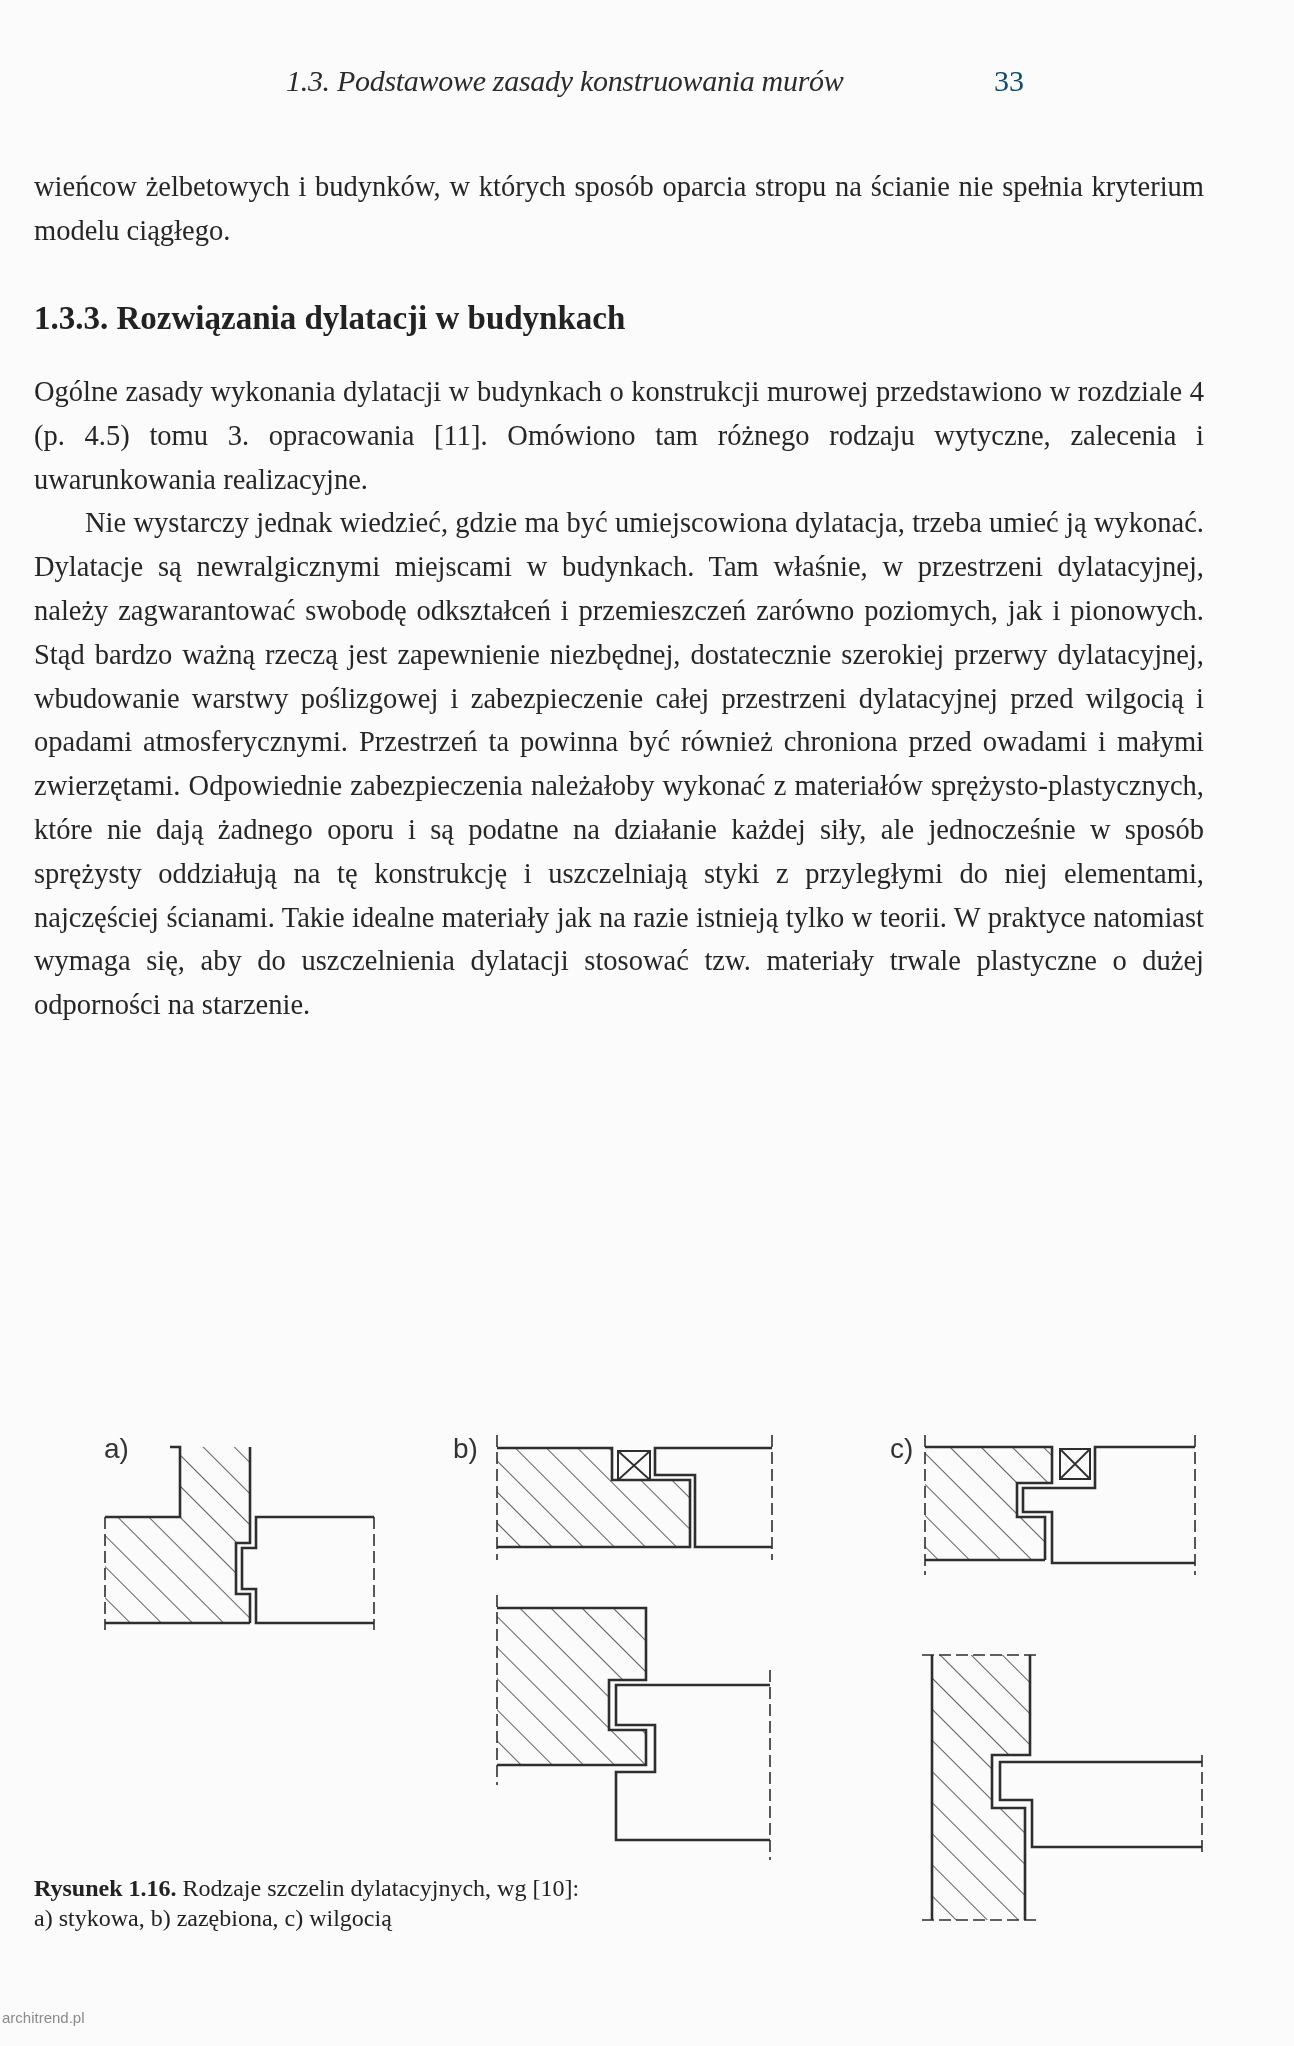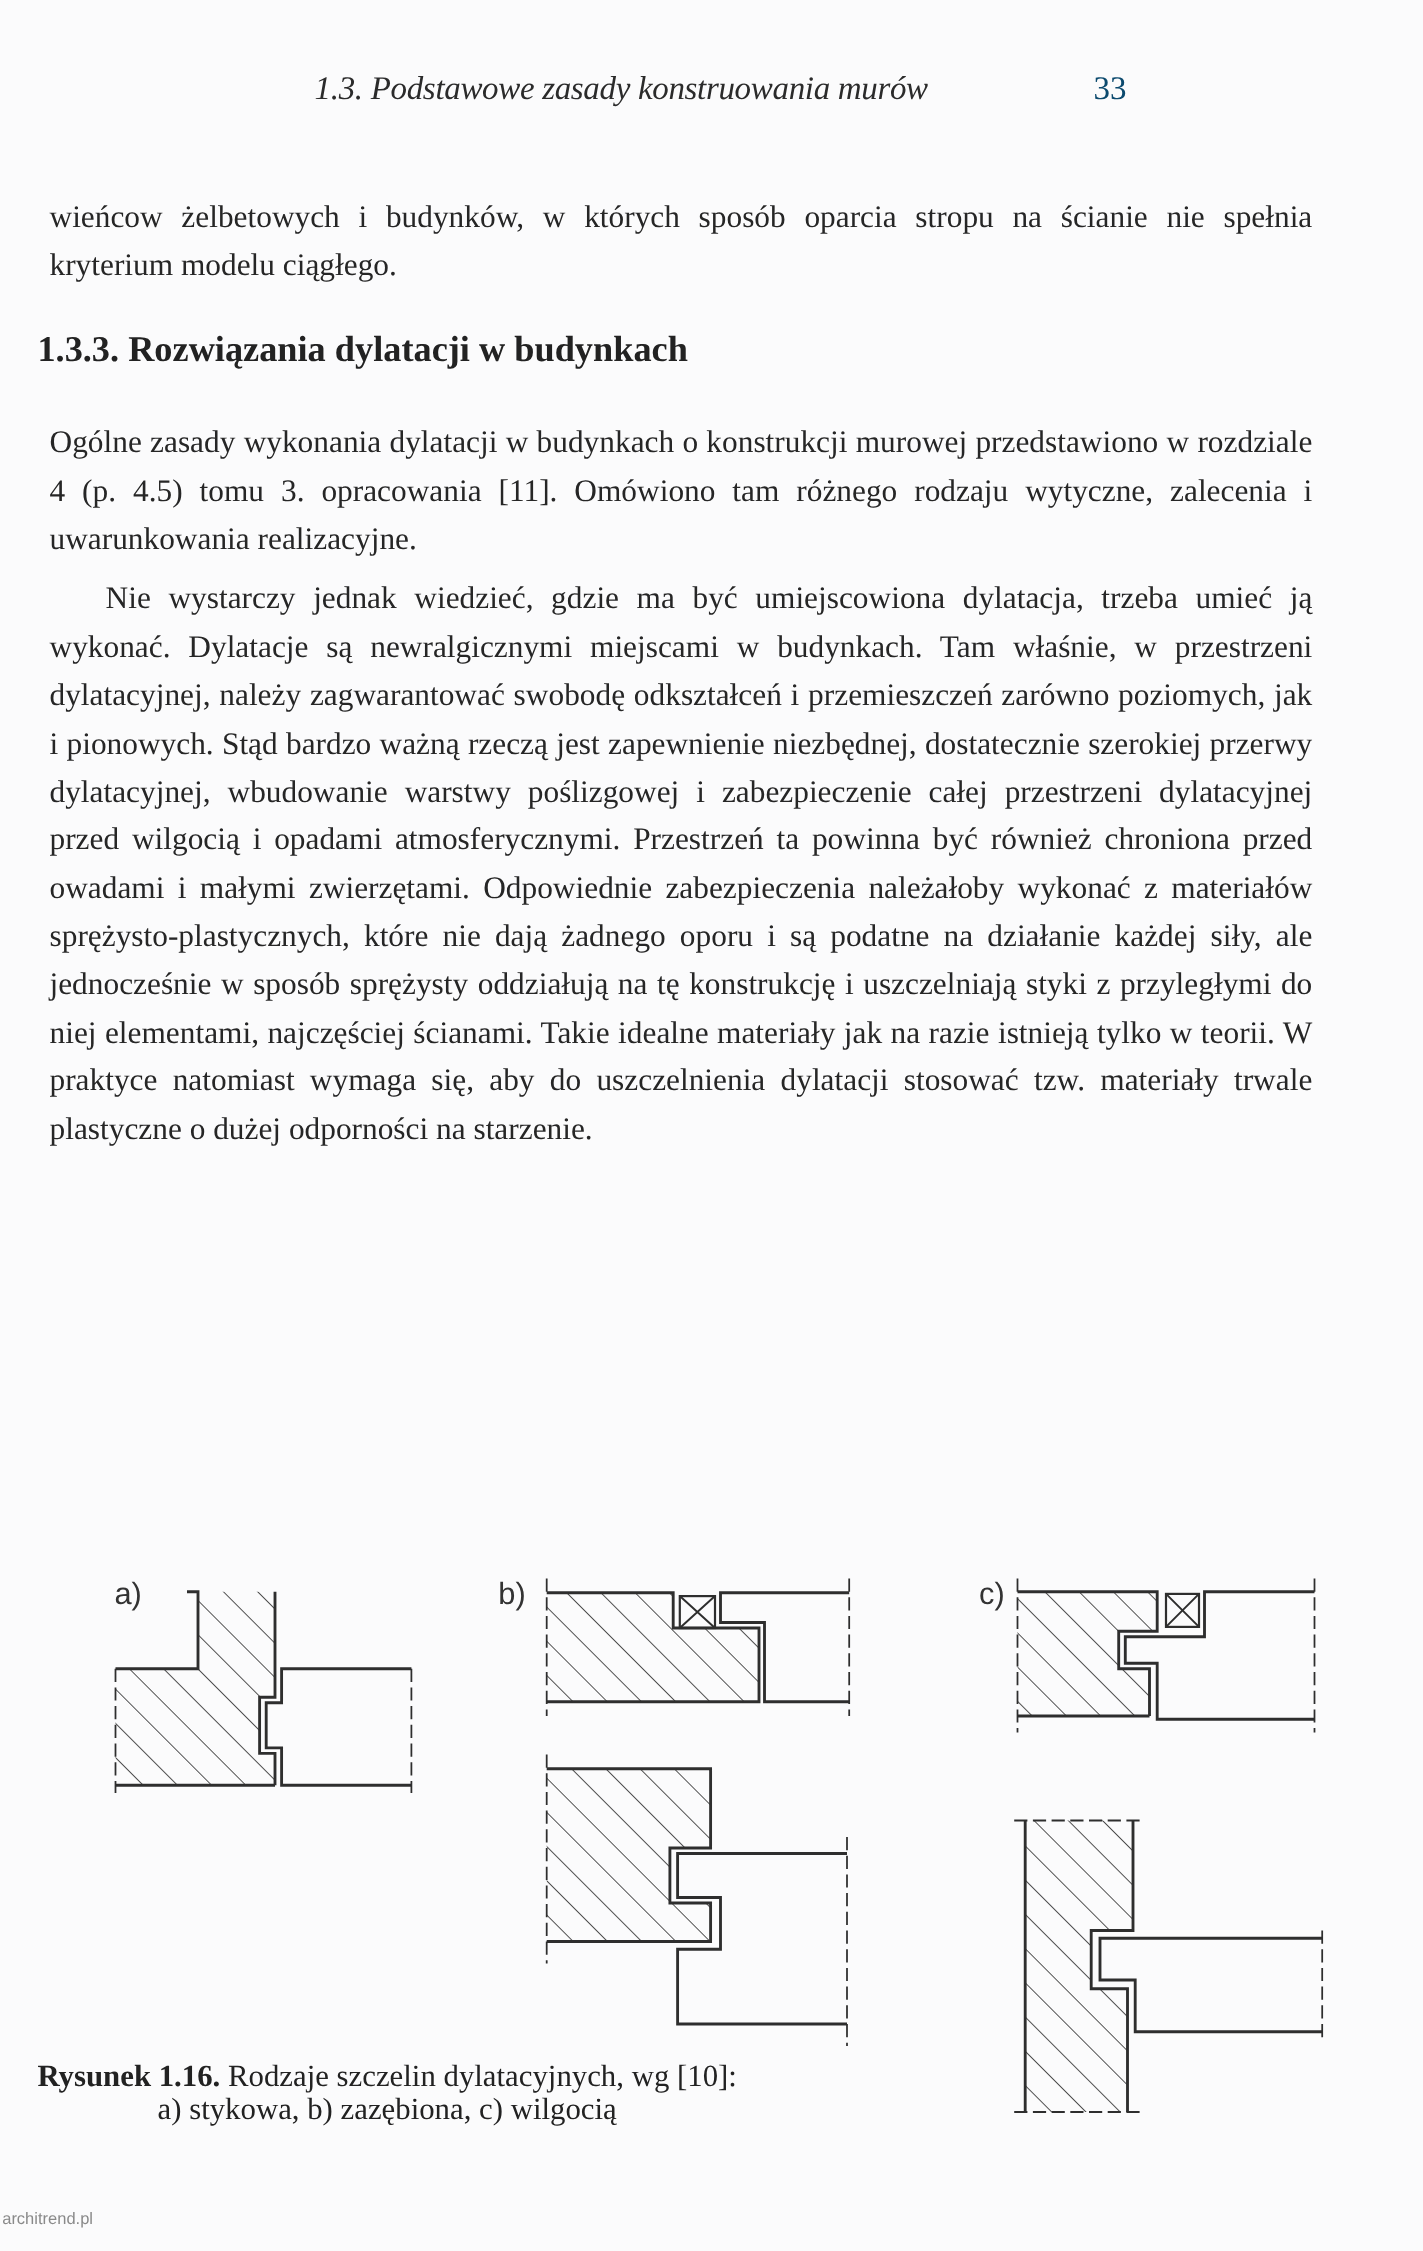--- a/index.html
+++ b/index.html
@@ -17,36 +17,36 @@
     }
     .page-number {
       position: absolute; top: 64px; right: 90px;
       font-size: 30px; color: #0c4a6e;
     }
     .body-text {
       position: absolute; left: 34px; width: 1170px;
       font-size: 28.5px; line-height: 43.8px;
       text-align: justify; text-align-last: left;
     }
-    .body-text p { margin: 11px; }
+    .body-text p { margin: 0; }
     .body-text p.indent { text-indent: 51px; }
     .cont { top: 165px; }
     .section-heading {
       position: absolute; left: 34px; top: 300px;
       font-size: 33px; font-weight: bold; color: #222;
     }
     .main-body { top: 370px; }
     .figure { position: absolute; left: 0; top: 0; width: 1294px; height: 2046px; pointer-events: none; }
     .figure svg { position: absolute; left: 0; top: 0; }
     .fig-label {
       position: absolute; font-family: "Liberation Sans", "DejaVu Sans", sans-serif;
       font-size: 28px; color: #333;
     }
     .caption {
-      position: absolute; left: 34px; top: 1873px; font-size: 28px; line-height: 30px; color: #222; text-align: center;
+      position: absolute; left: 34px; top: 1873px; font-size: 24px; line-height: 30px; color: #222;
     }
     .caption b { font-weight: bold; }
     .watermark {
       position: absolute; left: 2px; bottom: 20px;
       font-family: "Liberation Sans", "DejaVu Sans", sans-serif;
       font-size: 15px; color: #8a8a8a;
     }
   </style>
 </head>
 <body>

